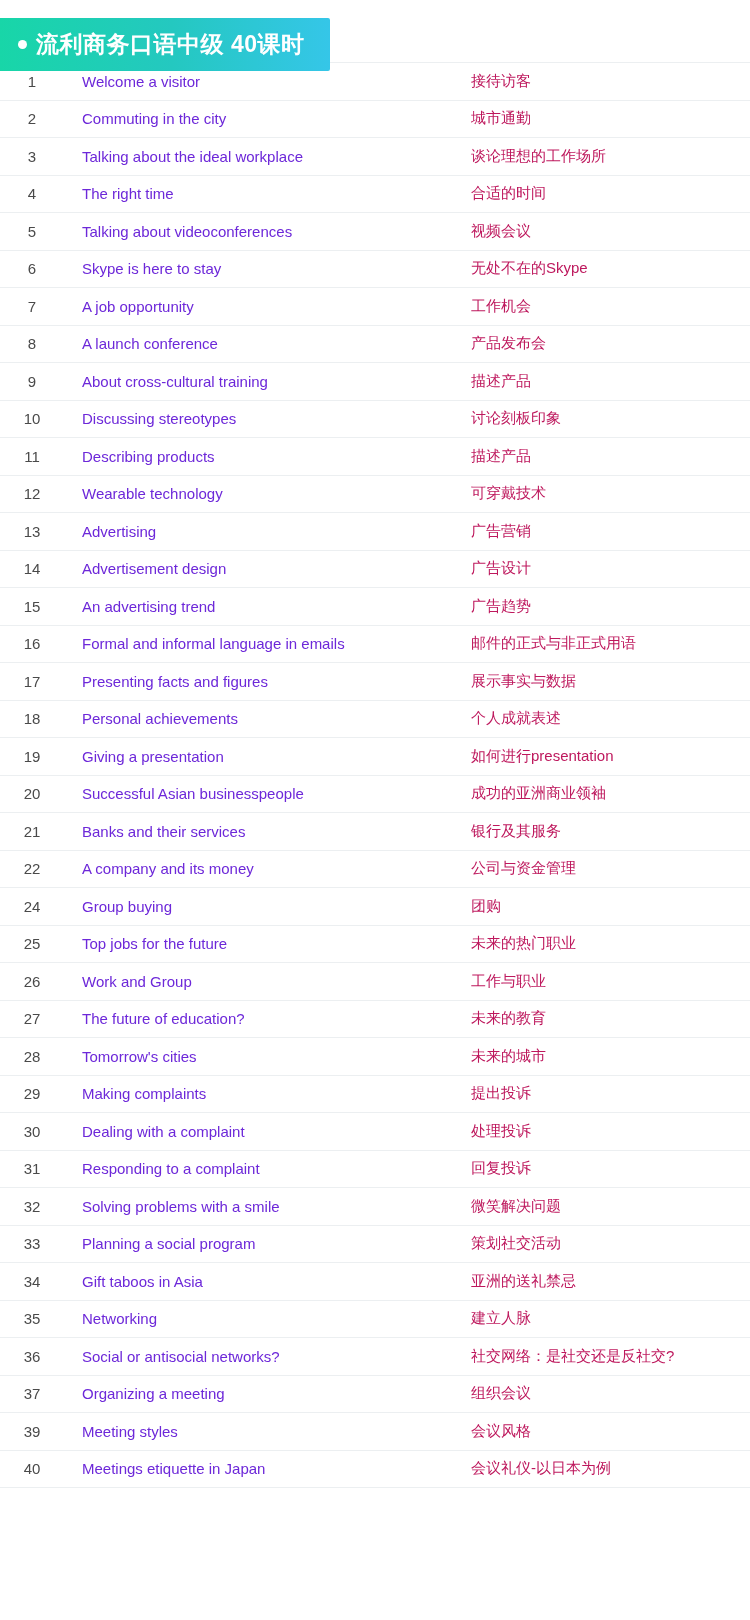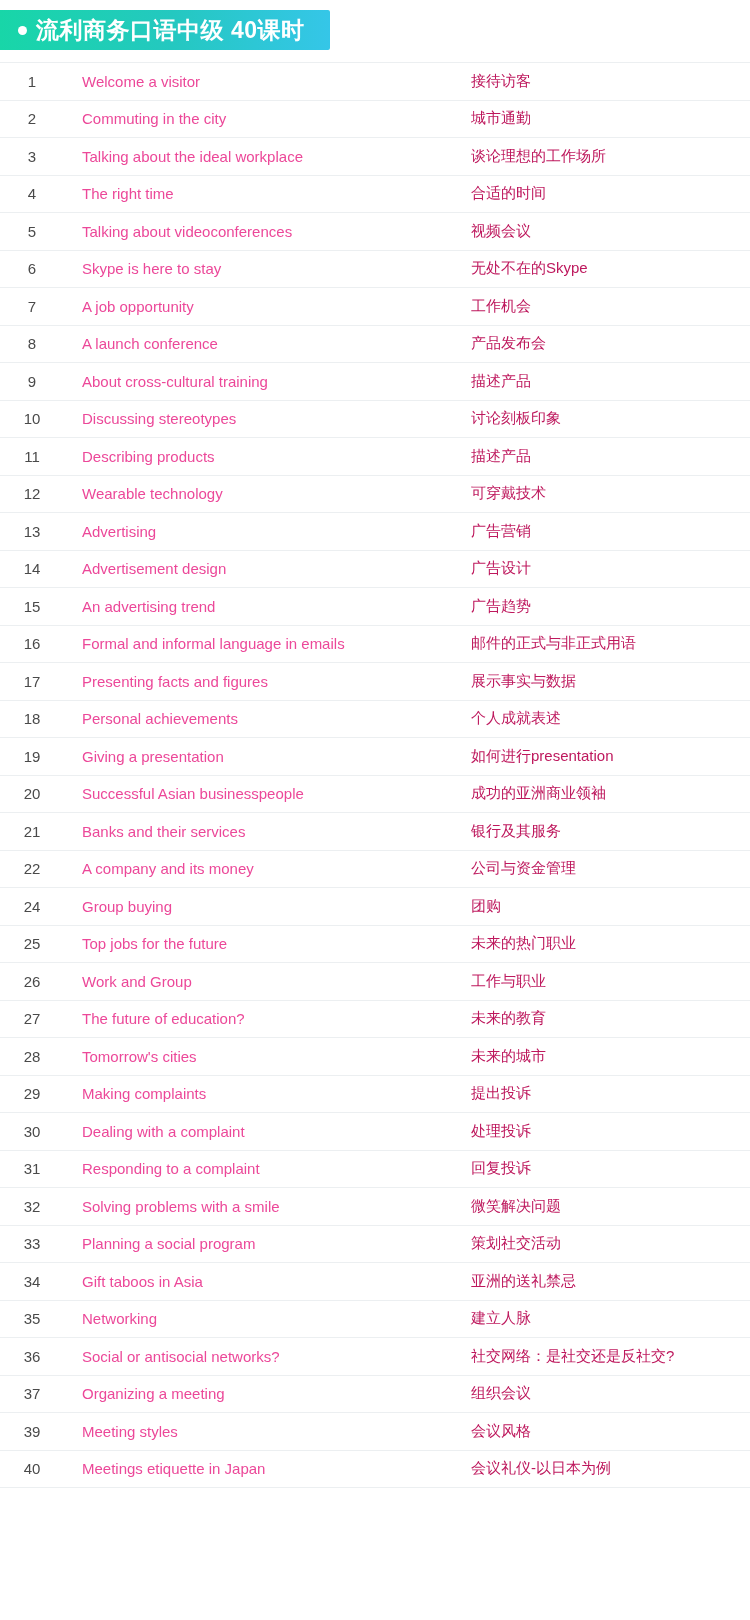--- a/index.html
+++ b/index.html
@@ -24,22 +24,22 @@
   .header {
     position: relative;
     height: 62px;
     display: flex;
     align-items: stretch;
   }
   .header-banner {
     position: relative;
     display: flex;
     align-items: center;
-    height: 40px;
-    margin-top: 10px;
+    height: 53px;
+    margin-top: 18px;
     padding: 0 26px 0 18px;
     background: linear-gradient(90deg, #18d6a8 0%, #24c8c0 52%, #35c6e8 100%);
     border-top-right-radius: 2px;
     border-bottom-right-radius: 2px;
   }
   .header-dot {
     width: 9px;
     height: 9px;
     border-radius: 50%;
     background: #ffffff;
@@ -73,21 +73,21 @@
     font-size: 15px;
   }
   .col-num {
     width: 64px;
     text-align: center;
     color: #4a4a4a;
     font-size: 14.5px;
   }
   .col-en {
     width: 385px;
-    color: #ec4899;
+    color: #6d28d9;
     padding-left: 18px !important;
     font-size: 15.5px;
     overflow: hidden;
     text-overflow: ellipsis;
     white-space: nowrap;
   }
   .col-zh {
     color: #be185d;
     padding-left: 4px !important;
     font-size: 15px;

